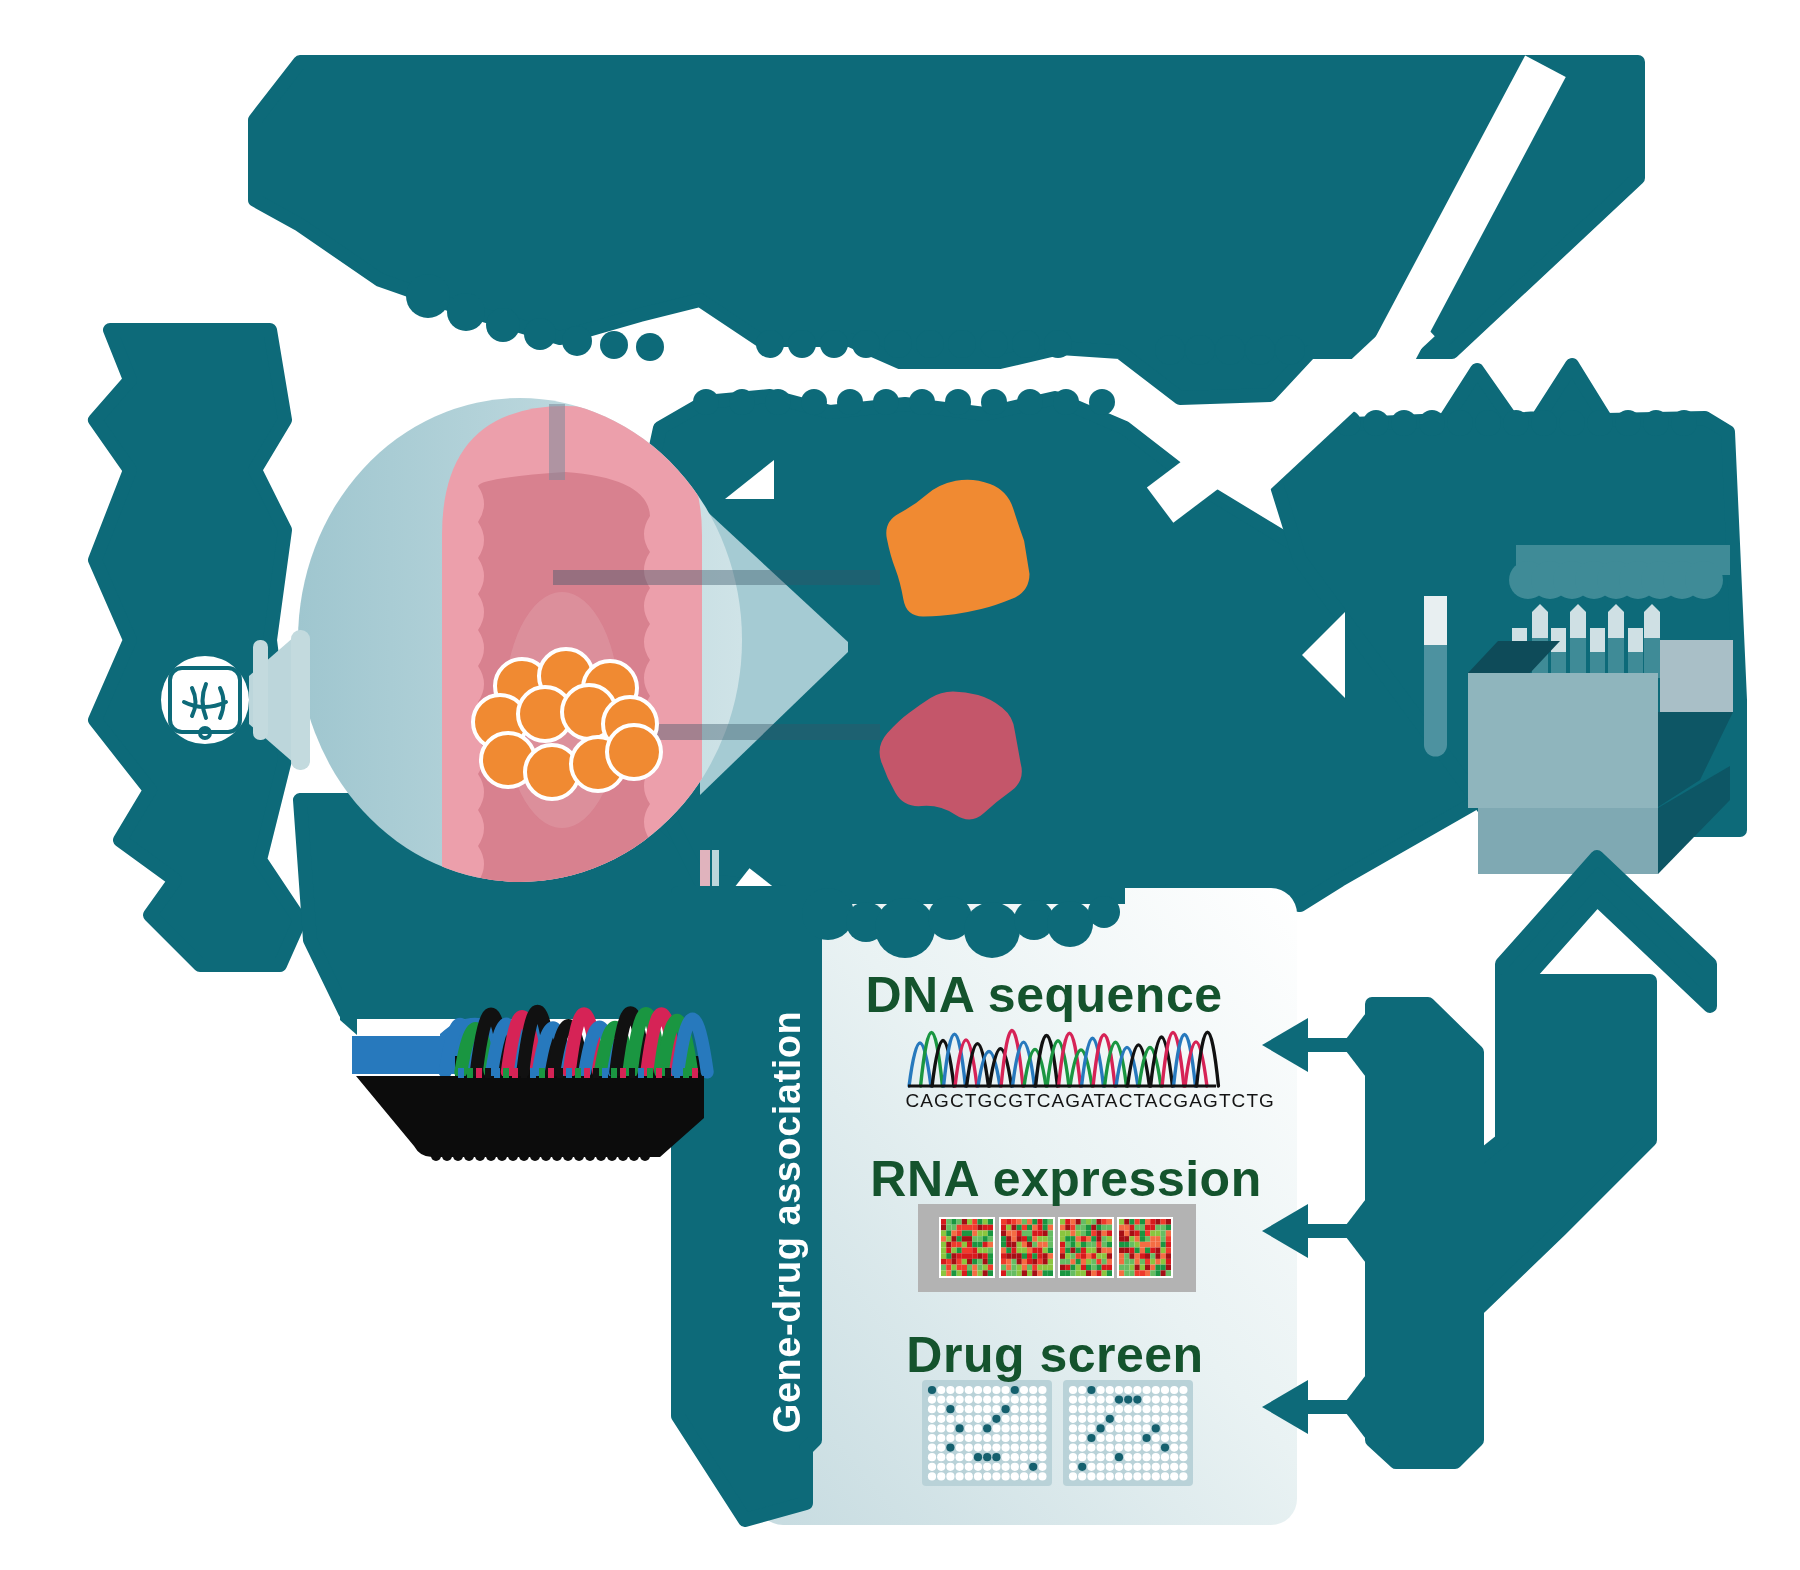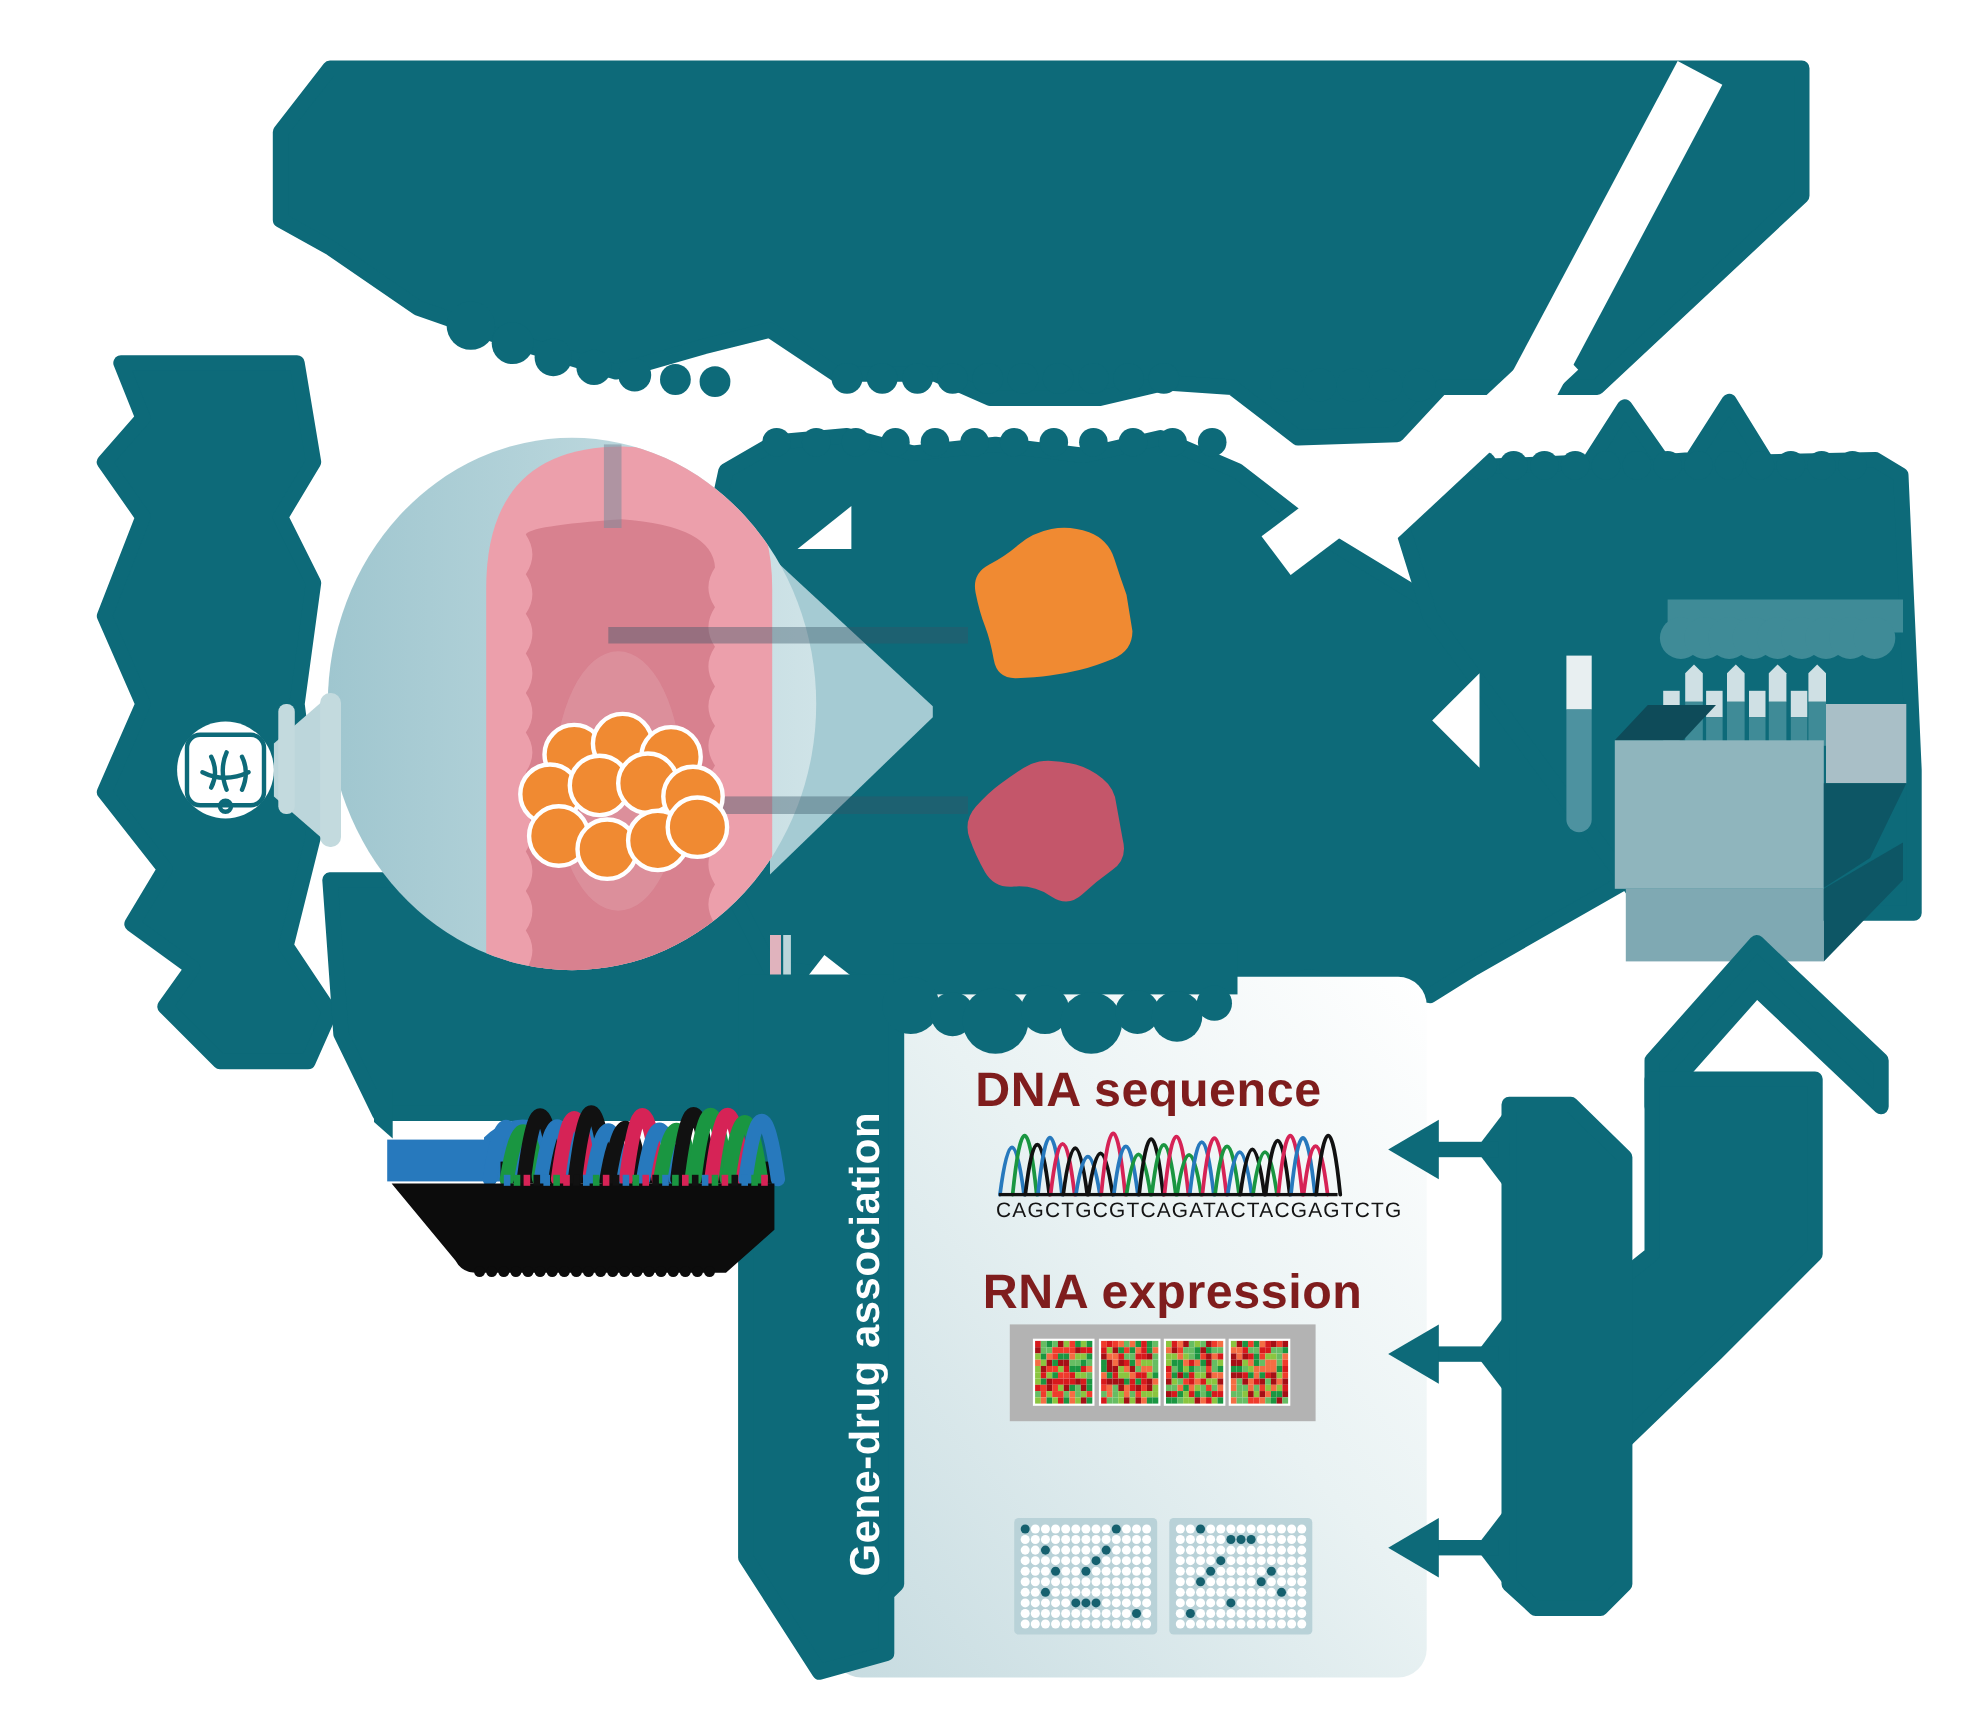--- a/index.html
+++ b/index.html
@@ -1,19 +1,19 @@
 <!DOCTYPE html>
 <html><head>
 <meta charset="utf-8">
 <style>
   html,body{margin:0;padding:0;background:#fff;}
   .stage{position:relative;width:1800px;height:1570px;background:#fff;overflow:hidden;
          font-family:"Liberation Sans",sans-serif;}
   .stage svg{position:absolute;left:0;top:0;}
-  .h{position:absolute;color:#7f1d1d;font-weight:700;font-size:44px;text-align:center;
+  .h{position:absolute;color:#14532d;font-weight:700;font-size:50px;text-align:center;
      letter-spacing:.5px;width:400px;}
   .seq{position:absolute;font-size:19px;color:#141414;text-align:right;letter-spacing:1.1px;
        font-weight:500;width:420px;}
   .vlabel{position:absolute;left:487px;top:1201px;width:600px;height:42px;line-height:42px;
           transform:rotate(-90deg);color:#fff;font-weight:600;font-size:38px;text-align:center;
           letter-spacing:.5px;}
 </style>
 </head>
 <body>
 
@@ -1020,14 +1020,15 @@
           <circle cx="1165" cy="1476.4" r="4.1" fill="#fff"></circle>
           <circle cx="1174.2" cy="1476.4" r="4.1" fill="#fff"></circle>
           <circle cx="1183.4" cy="1476.4" r="4.1" fill="#fff"></circle>
         </g>
       </g>
   </svg>
 
   <div class="h" style="left:844px;top:966px;">DNA sequence</div>
   <div class="seq" style="left:855px;top:1090px;">CAGCTGCGTCAGATACTACGAGTCTG</div>
   <div class="h" style="left:866px;top:1150px;">RNA expression</div>
+  <div class="h" style="left:855px;top:1326px;">Drug screen</div>
   <div class="vlabel">Gene-drug association</div>
 </div>
 
 </body></html>

